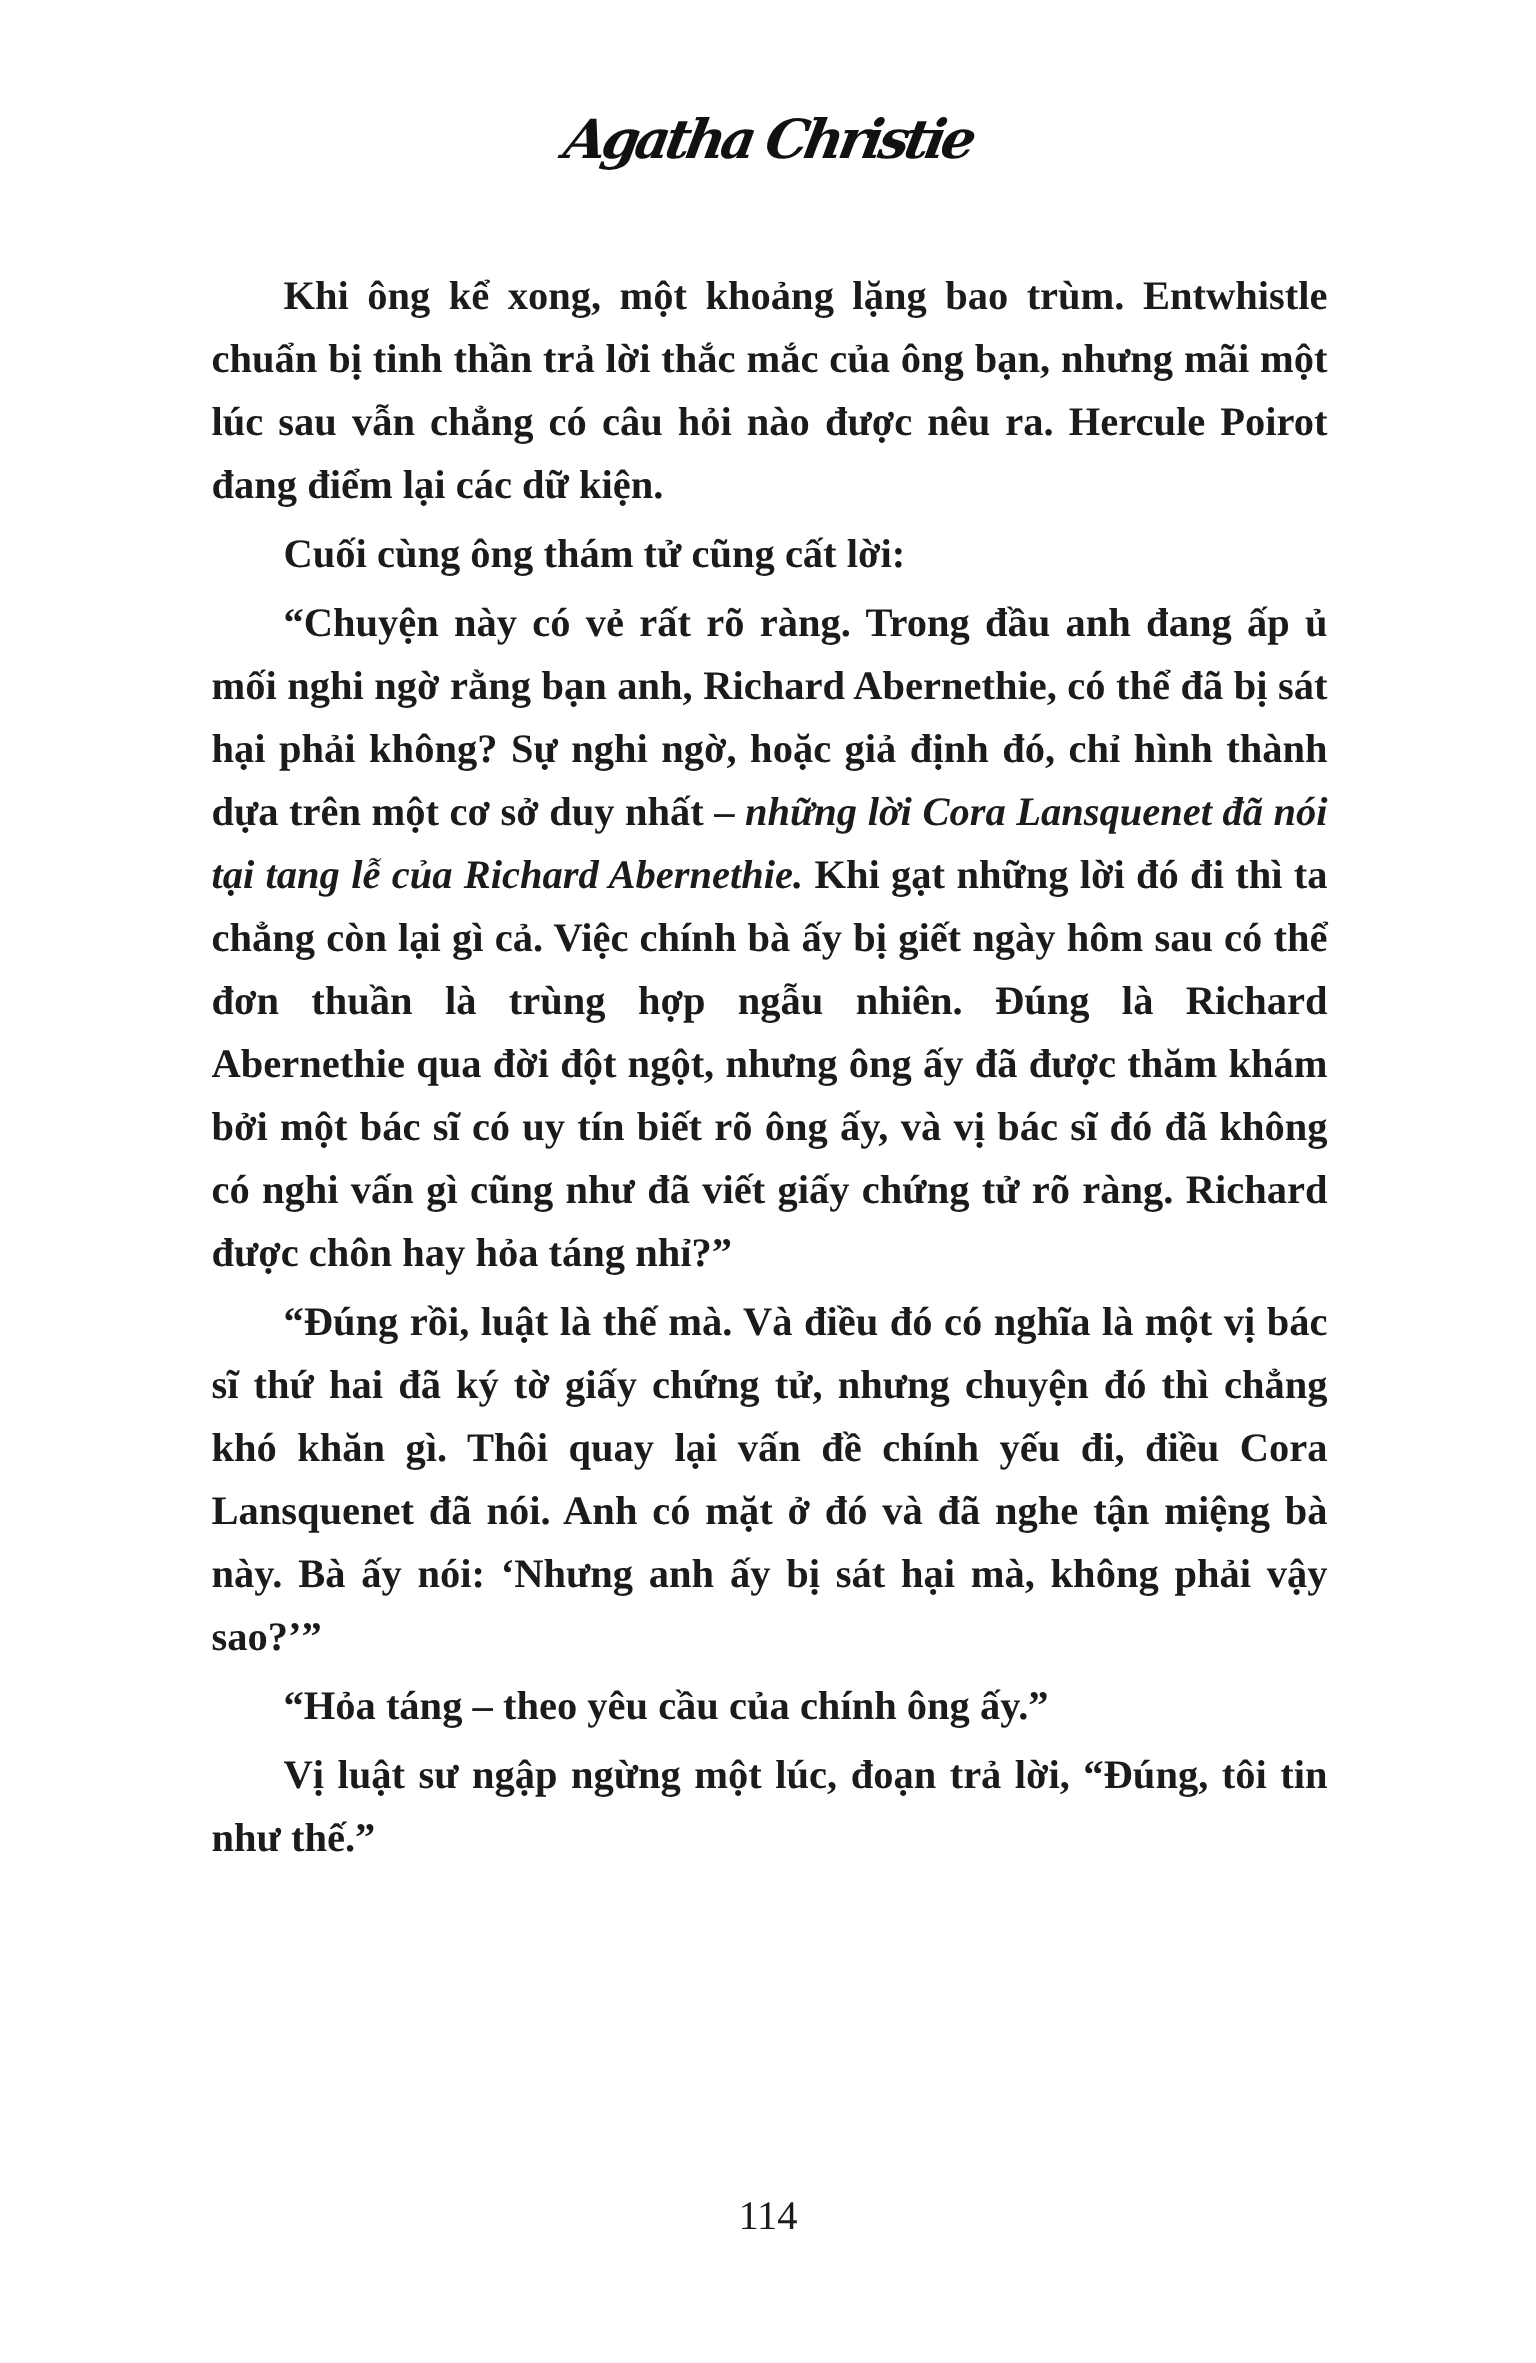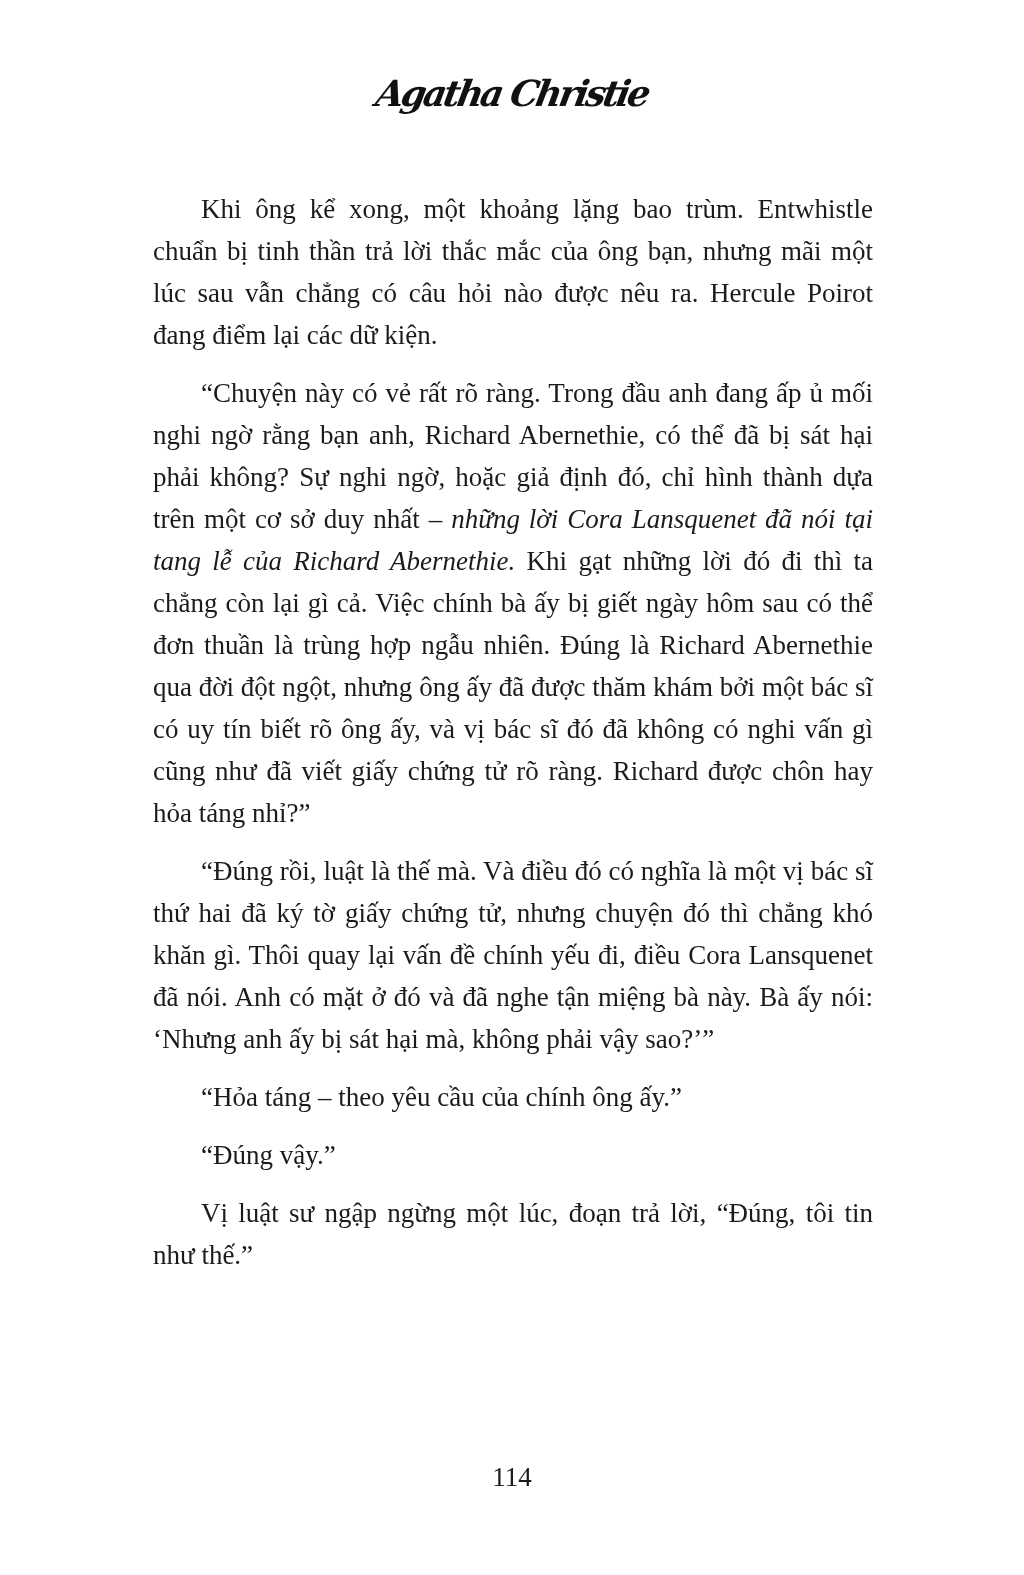--- a/index.html
+++ b/index.html
@@ -38,23 +38,24 @@
     position: absolute;
     top: 172px;
     left: 137px;
     width: 752px;
     font-size: 27px;
     line-height: 42px;
     text-align: justify;
     color: #1b1b1b;
   }
   .body-text p {
-    margin: 16px;
+    margin: 4px;
     padding: 0;
     text-indent: 48px;
+    font-weight: bold;
   }
   .body-text em {
     font-style: italic;
   }
   .page-number {
     position: absolute;
     top: 1462px;
     left: 0;
     width: 1024px;
     text-align: center;
@@ -66,22 +67,22 @@
 <body>
 
 <div class="page">
 
   <div class="signature">
     <span class="sig-inner">Agatha Christie</span>
   </div>
 
   <div class="body-text">
     <p>Khi ông kể xong, một khoảng lặng bao trùm. Entwhistle chuẩn bị tinh thần trả lời thắc mắc của ông bạn, nhưng mãi một lúc sau vẫn chẳng có câu hỏi nào được nêu ra. Hercule Poirot đang điểm lại các dữ kiện.</p>
+    <p>Cuối cùng ông thám tử cũng cất lời:</p>
     <p><span>“Chuyện này có vẻ rất rõ ràng. Trong đầu anh đang ấp ủ mối nghi ngờ rằng bạn anh, Richard Abernethie, có thể đã bị sát hại phải không? Sự nghi ngờ, hoặc giả định đó, chỉ hình thành dựa trên một cơ sở duy nhất – </span><em>những lời Cora Lansquenet đã nói tại tang lễ của Richard Abernethie.</em><span> Khi gạt những lời đó đi thì ta chẳng còn lại gì cả. Việc chính bà ấy bị giết ngày hôm sau có thể đơn thuần là trùng hợp ngẫu nhiên. Đúng là Richard Abernethie qua đời đột ngột, nhưng ông ấy đã được thăm khám bởi một bác sĩ có uy tín biết rõ ông ấy, và vị bác sĩ đó đã không có nghi vấn gì cũng như đã viết giấy chứng tử rõ ràng. Richard được chôn hay hỏa táng nhỉ?”</span></p>
     <p>“Đúng rồi, luật là thế mà. Và điều đó có nghĩa là một vị bác sĩ thứ hai đã ký tờ giấy chứng tử, nhưng chuyện đó thì chẳng khó khăn gì. Thôi quay lại vấn đề chính yếu đi, điều Cora Lansquenet đã nói. Anh có mặt ở đó và đã nghe tận miệng bà này. Bà ấy nói: ‘Nhưng anh ấy bị sát hại mà, không phải vậy sao?’”</p>
     <p>“Hỏa táng – theo yêu cầu của chính ông ấy.”</p>
-    <p>“Đúng vậy.”</p>
     <p>Vị luật sư ngập ngừng một lúc, đoạn trả lời, “Đúng, tôi tin như thế.”</p>
   </div>
 
   <div class="page-number">114</div>
 
 </div>
 
 </body></html>

